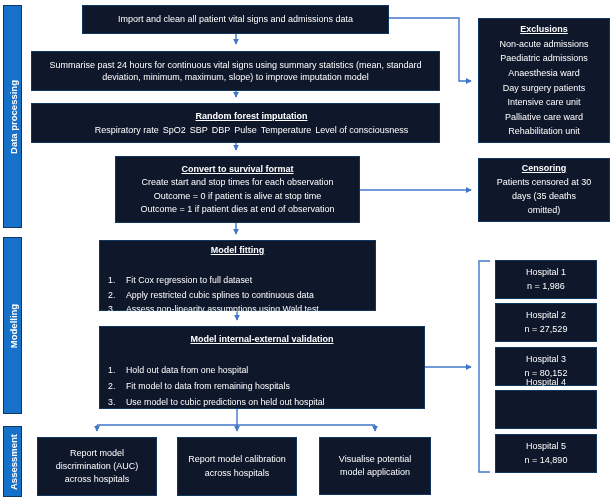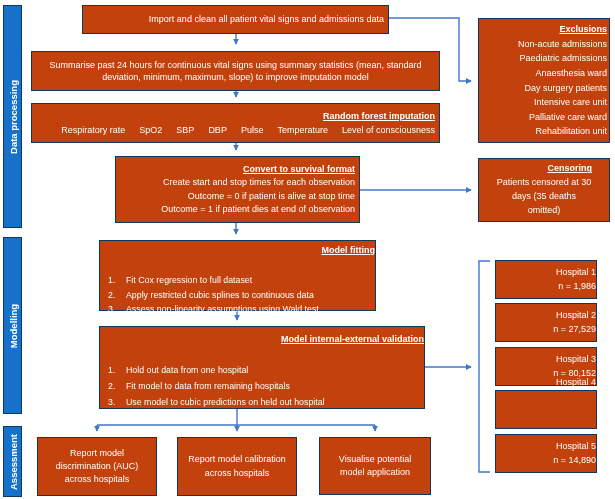--- a/index.html
+++ b/index.html
@@ -1,34 +1,34 @@
 <!DOCTYPE html>
 <html><head>
 <meta charset="utf-8">
 <style>
   html,body{margin:0;padding:0;background:#fff;}
   #canvas{
     position:relative;width:615px;height:499px;background:#fff;overflow:hidden;
     font-family:"Liberation Sans",sans-serif;color:#fff;
   }
   .box{
-    position:absolute;background:#c2410c;border:1.6px solid #10375F;
+    position:absolute;background:#0f172a;border:1.6px solid #10375F;
     box-sizing:border-box;display:flex;flex-direction:column;
-    align-items:flex-end;justify-content:center;text-align:center;
+    align-items:center;justify-content:center;text-align:center;
     font-size:9px;line-height:1.38;
   }
   .box .title{font-weight:bold;text-decoration:underline;display:block;}
   .stage-bar{
     position:absolute;background:#1571C9;border:1px solid #10375F;box-sizing:border-box;
   }
   .stage-bar span{
     position:absolute;left:50%;top:50%;transform:translate(-50%,-50%) rotate(-90deg);
     white-space:nowrap;font-size:9.5px;font-weight:bold;color:#fff;
   }
-  .vitals-row{display:flex;gap:14px;justify-content:center;white-space:nowrap;margin-top:1px;}
+  .vitals-row{display:flex;gap:4px;justify-content:center;white-space:nowrap;margin-top:1px;}
   ol.steps{
     margin:17px 0 0 0;padding:0;list-style:none;counter-reset:item;
     align-self:stretch;text-align:left;font-size:8.8px;line-height:14.5px;
   }
   ol.steps li{counter-increment:item;position:relative;padding-left:26px;}
   ol.steps li::before{content:counter(item) ".";position:absolute;left:8px;}
   .list-box{justify-content:flex-start;padding-top:3px;}
   .hospital-box{line-height:1.5;}
   svg.connectors{position:absolute;left:0;top:0;pointer-events:none;}
   .pad-sm{padding:2px 4px;}

